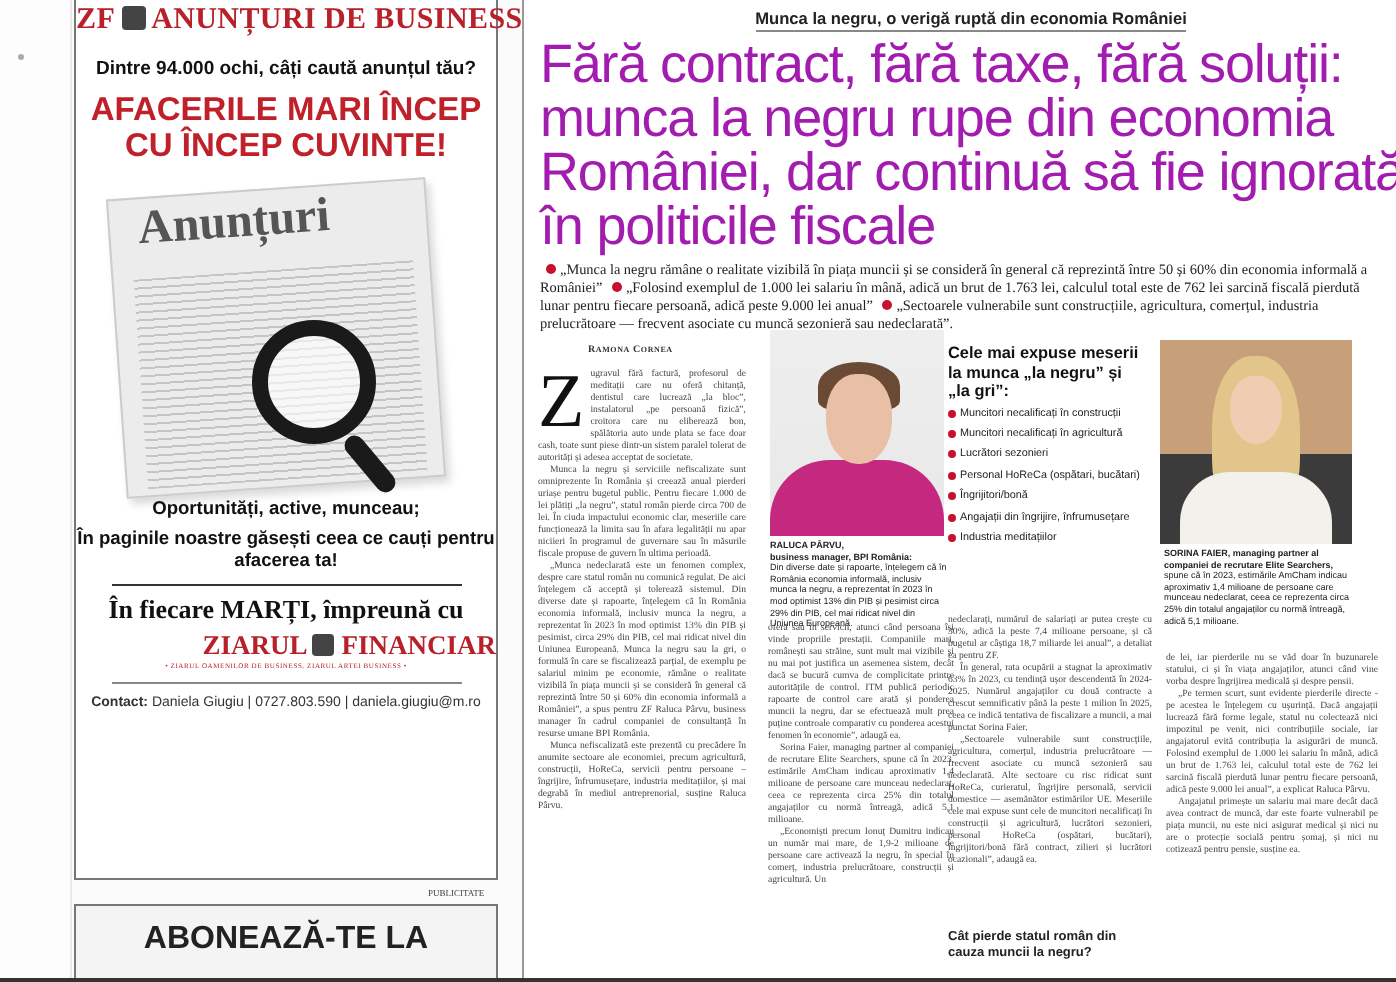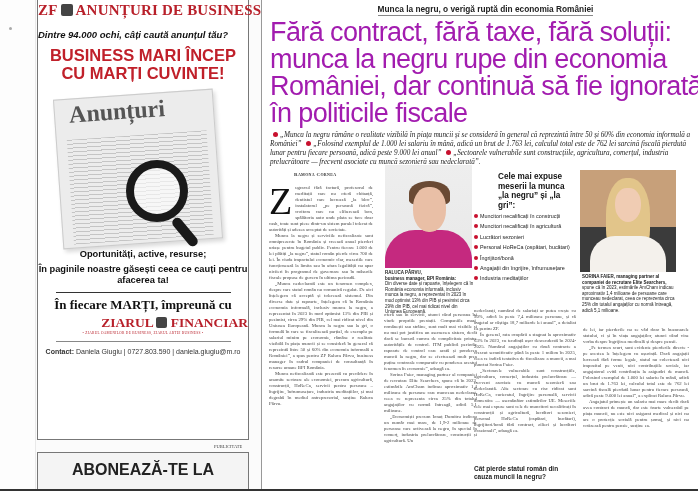--- a/index.html
+++ b/index.html
@@ -6,21 +6,21 @@
   html, body { width: 698px; height: 491px; overflow: hidden; background: #fbfbfb; }
   body { position: relative; font-family: "Liberation Serif", serif; color: #222; }
 
   .left-gutter { position: absolute; left: 0; top: 0; width: 36px; height: 491px; background: #fdfdfd; border-right: 1px solid #e9e9e9; }
   .left-gutter .dot { position: absolute; left: 9px; top: 27px; width: 3px; height: 3px; background: #aaa; border-radius: 50%; }
 
   
   .ad { position: absolute; left: 37px; top: 0; width: 212px; height: 440px; background: #fff; border: 1px solid #777; border-top: none; }
   .ad-brand { text-align: center; margin-top: 2px; font-family: "Liberation Serif", serif; font-weight: bold; color: #b8202a; font-size: 15px; letter-spacing: 0.2px; white-space: nowrap; }
   .ad-brand .emblem { display: inline-block; width: 12px; height: 12px; background: #444; border-radius: 2px; vertical-align: -1px; margin: 0 3px; }
-  .ad-q { text-align: left; font-family: "Liberation Sans", sans-serif; font-weight: bold; font-size: 9.5px; margin-top: 10px; color: #111; font-style: italic; }
+  .ad-q { text-align: center; font-family: "Liberation Sans", sans-serif; font-weight: bold; font-size: 9.5px; margin-top: 10px; color: #111; }
   .ad-head { text-align: center; font-family: "Liberation Sans", sans-serif; font-weight: bold; color: #c0202a; font-size: 16.5px; line-height: 18px; margin-top: 6px; }
   .ad-paper { position: relative; width: 175px; height: 155px; margin: 8px 0 0 18px; }
   .paper-sheet { position: absolute; left: 2px; top: 4px; width: 160px; height: 150px; background: #ececec; border: 1px solid #ccc; transform: rotate(-4deg); box-shadow: 2px 3px 4px rgba(0,0,0,0.15); overflow: hidden; }
   .paper-title { position: absolute; left: 14px; top: 2px; font-family: "Liberation Serif", serif; font-size: 24px; color: #555; font-weight: bold; }
   .paper-lines { position: absolute; left: 10px; top: 40px; width: 140px; height: 105px;
     background: repeating-linear-gradient(to bottom, #bbb 0 1px, transparent 1px 4px); opacity: 0.8; }
   .lens { position: absolute; left: 70px; top: 70px; width: 62px; height: 62px; border: 8px solid #1a1a1a; border-radius: 50%; background: rgba(255,255,255,0.6); }
   .handle { position: absolute; left: 124px; top: 125px; width: 10px; height: 34px; background: #1a1a1a; border-radius: 5px; transform: rotate(-40deg); }
   .ad-sub { text-align: center; font-family: "Liberation Sans", sans-serif; font-weight: bold; font-size: 9.3px; line-height: 11.5px; color: #111; margin-top: 4px; }
   .ad-sub p { margin-top: 3px; }
@@ -37,39 +37,39 @@
   .ad2 { position: absolute; left: 37px; top: 452px; width: 212px; height: 39px; background: #f4f4f4; border: 1px solid #777; border-bottom: none; }
   .ad2-head { text-align: center; font-family: "Liberation Sans", sans-serif; font-weight: bold; font-size: 16px; color: #222; margin-top: 8px; }
   .ad2-logo { position: absolute; left: 20px; bottom: 0; width: 60px; height: 8px; }
   .ad2-logo span { display: inline-block; width: 14px; height: 4px; background: #3c6db3; margin-right: 2px; }
 
   
   .article { position: absolute; left: 261px; top: 0; width: 448px; height: 491px; background: #fff; border-left: 1px solid #999; }
   .kicker { text-align: center; font-family: "Liberation Sans", sans-serif; font-weight: bold; font-size: 8.3px; margin-top: 4px; color: #222; }
   .kicker span { border-bottom: 1px solid #888; padding-bottom: 1px; }
   .headline { font-family: Liberation Sans, sans-serif; font-size: 27px; line-height: 27px; color: #a21caf; margin: 5px 0 0 8px; letter-spacing: -0.6px; font-weight: normal; }
-  .lead { font-family: "Liberation Serif", serif; font-style: italic; font-size: 7.2px; line-height: 9px; color: #222; margin: 4px 14px 16px 8px; }
+  .lead { font-family: "Liberation Serif", serif; font-size: 7.2px; line-height: 9px; color: #222; margin: 4px 14px 16px 8px; }
   .lead .bullet { display: inline-block; width: 5px; height: 5px; border-radius: 50%; background: #c8102e; margin: 0 2px 0 3px; vertical-align: 0px; }
 
   .col { position: absolute; font-family: "Liberation Serif", serif; font-size: 4.8px; line-height: 6px; color: #444; text-align: justify; }
   .col p { text-indent: 6px; margin-bottom: 0; }
   .byline { position: absolute; left: 32px; top: 172px; font-size: 5px; font-weight: bold; letter-spacing: 0.3px; color: #333; font-variant: small-caps; }
   .col1 { left: 7px; top: 185px; width: 104px; }
   .dropcap { float: left; font-size: 38px; line-height: 30px; margin: 1px 3px 0 0; color: #111; font-family: "Liberation Serif", serif; }
 
   .photo1 { position: absolute; left: 123px; top: 165px; width: 87px; height: 103px; background: linear-gradient(#eee, #e8e8e8); overflow: hidden; }
   .photo1 .body { position: absolute; left: 0; bottom: 0; width: 87px; height: 38px; background: #c5297f; border-radius: 30px 30px 0 0; }
   .photo1 .face { position: absolute; left: 28px; top: 22px; width: 33px; height: 45px; background: #e9bfa6; border-radius: 45% 45% 48% 48%; }
   .photo1 .hair { position: absolute; left: 24px; top: 16px; width: 41px; height: 24px; background: #6a4a34; border-radius: 50% 50% 20% 20%; }
   .caption1 { position: absolute; left: 123px; top: 270px; width: 90px; font-family: "Liberation Sans", sans-serif; font-size: 4.5px; line-height: 5.6px; color: #222; }
   .caption1 b, .caption3 b { font-weight: bold; }
   .col2 { left: 122px; top: 312px; width: 93px; }
 
   .box { position: absolute; left: 212px; top: 172px; width: 100px; }
-  .box-title { font-family: "Liberation Sans", sans-serif; font-weight: bold; font-size: 8.2px; line-height: 9.5px; color: #111; margin-left: 24px; }
+  .box-title { font-family: "Liberation Sans", sans-serif; font-weight: bold; font-size: 8.2px; line-height: 9.5px; color: #111; }
   .box-list { list-style: none; margin-top: 3px; }
   .box-list li { font-family: "Liberation Sans", sans-serif; font-size: 5.4px; line-height: 6.4px; color: #222; padding-left: 6px; position: relative; margin-bottom: 4px; }
   .box-list li::before { content: ""; position: absolute; left: 0; top: 1px; width: 4px; height: 4px; border-radius: 50%; background: #c8102e; }
   .col3 { left: 212px; top: 308px; width: 102px; }
   .subhead { position: absolute; left: 212px; top: 465px; width: 100px; font-family: "Liberation Sans", sans-serif; font-weight: bold; font-size: 6.5px; line-height: 7.8px; color: #222; }
 
   .photo2 { position: absolute; left: 318px; top: 170px; width: 96px; height: 102px; background: #c7a07a; overflow: hidden; }
   .photo2 .chair { position: absolute; left: 0; bottom: 0; width: 96px; height: 45px; background: #3b3b3b; }
   .photo2 .hair { position: absolute; left: 26px; top: 8px; width: 44px; height: 80px; background: #e2c58a; border-radius: 45% 45% 35% 35%; }
   .photo2 .face { position: absolute; left: 35px; top: 18px; width: 26px; height: 34px; background: #f0ccb3; border-radius: 45% 45% 50% 50%; }
@@ -85,33 +85,33 @@
 <div class="left-gutter">
   <div class="dot"></div>
 </div>
 
 <div class="ad">
   <div class="ad-brand">
     <span>ZF</span><span class="emblem"></span><span>ANUNȚURI DE BUSINESS</span>
   </div>
   <div class="ad-q">Dintre 94.000 ochi, câți caută anunțul tău?</div>
   <div class="ad-head">
-    <div>BUSINESS MARI ÎNCEP</div>
-    <div>CU MARȚI CUVINTE!</div>
+    <div>AFACERILE MARI ÎNCEP</div>
+    <div>CU ÎNCEP CUVINTE!</div>
   </div>
   <div class="ad-paper">
     <div class="paper-sheet">
       <div class="paper-title">Anunțuri</div>
       <div class="paper-lines"></div>
     </div>
     <div class="lens"></div>
     <div class="handle"></div>
   </div>
   <div class="ad-sub">
-    <p>Oportunități, active, resurse;</p>
+    <p>Oportunități, active, munceau;</p>
     <p>În paginile noastre găsești ceea ce cauți pentru afacerea ta!</p>
   </div>
   <div class="ad-rule"></div>
   <div class="ad-marti">În fiecare MARȚI, împreună cu</div>
   <div class="ad-zf">
     <span>ZIARUL</span>
     <span class="emblem" style="display:inline-block;width:11px;height:11px;background:#444;border-radius:2px;vertical-align:-1px;"></span>
     <span>FINANCIAR</span>
   </div>
   <div class="ad-zf-tag">• ZIARUL OAMENILOR DE BUSINESS, ZIARUL ARTEI BUSINESS •</div>

